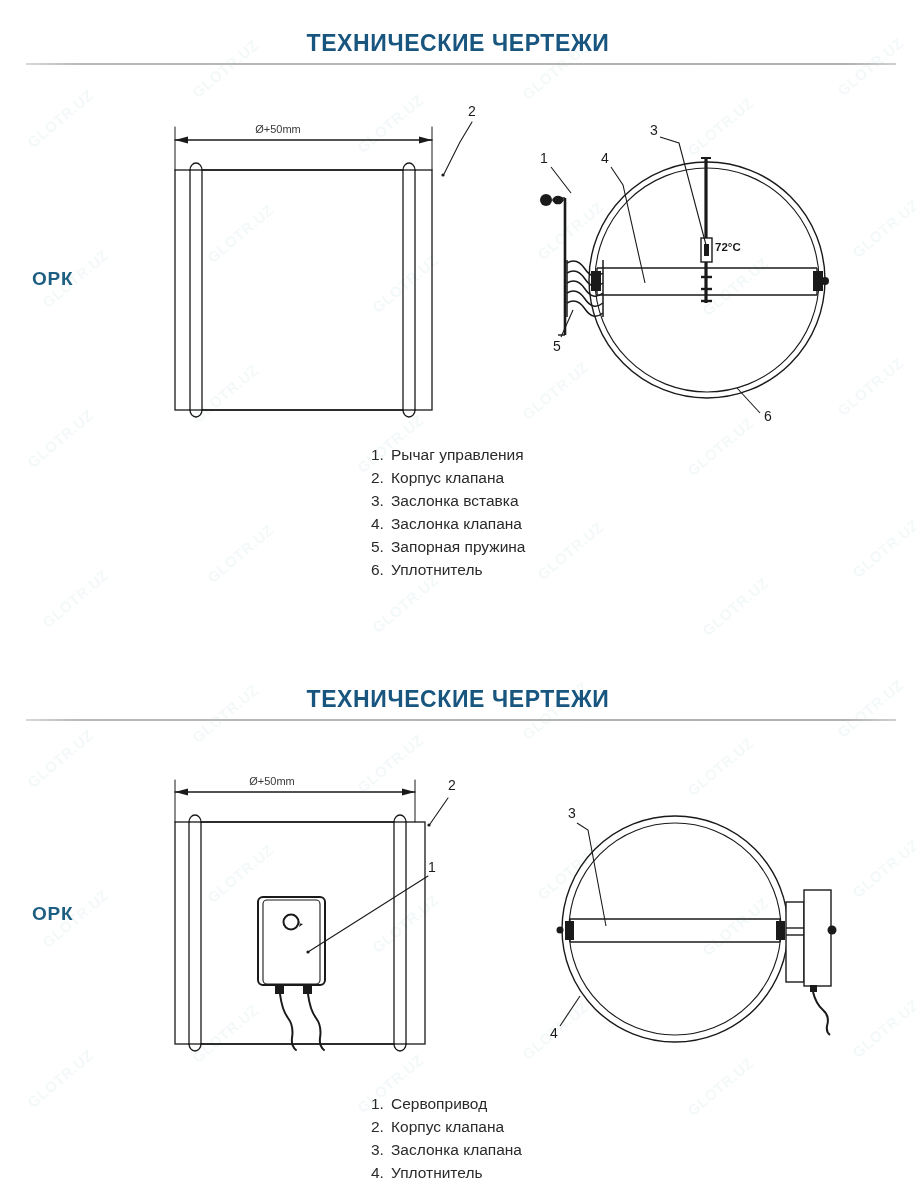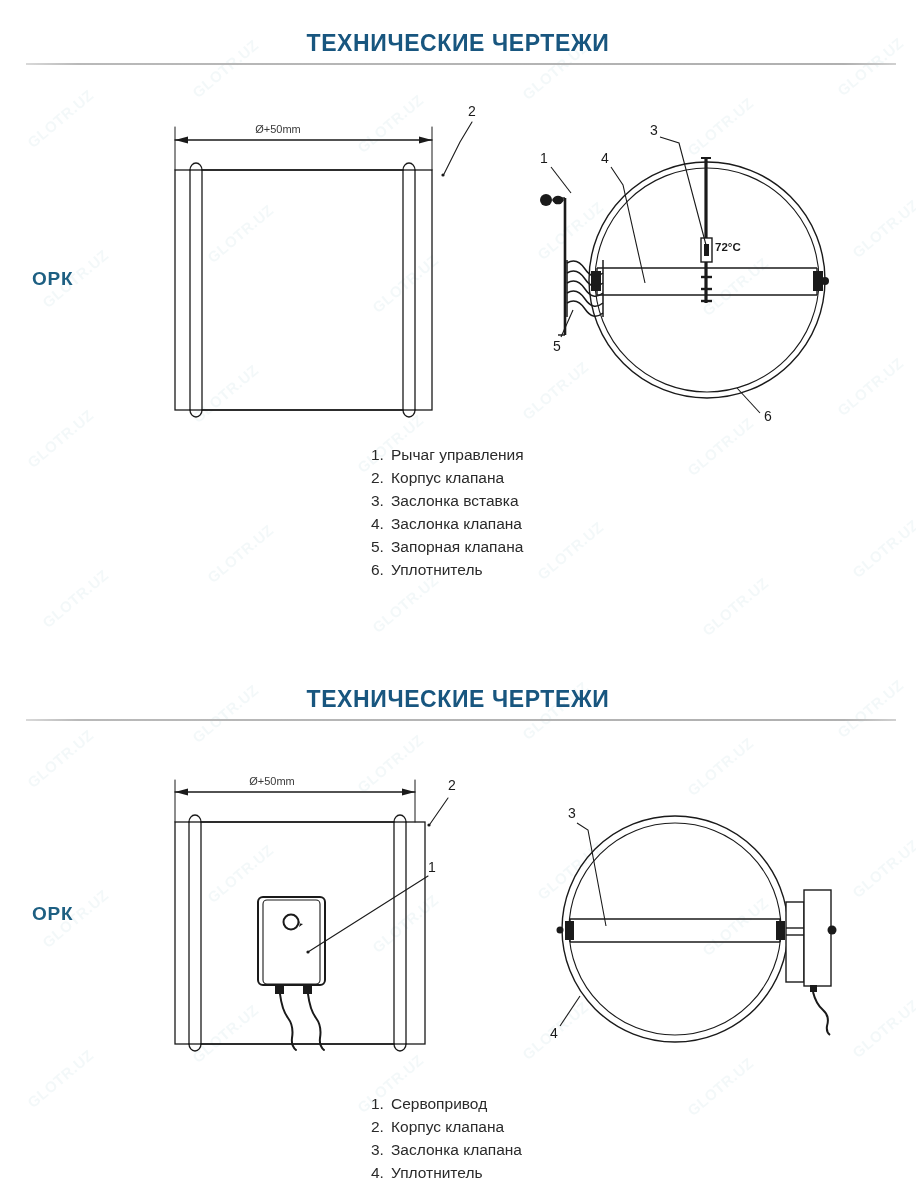--- a/index.html
+++ b/index.html
@@ -252,21 +252,21 @@
   <div class="legend-row">
     <span class="legend-num">3.</span>
     <span class="legend-text">Заслонка вставка</span>
   </div>
   <div class="legend-row">
     <span class="legend-num">4.</span>
     <span class="legend-text">Заслонка клапана</span>
   </div>
   <div class="legend-row">
     <span class="legend-num">5.</span>
-    <span class="legend-text">Запорная клапана</span>
+    <span class="legend-text">Запорная пружина</span>
   </div>
   <div class="legend-row">
     <span class="legend-num">6.</span>
     <span class="legend-text">Уплотнитель</span>
   </div>
 </div>
 
 <div class="section-title" id="title-2">ТЕХНИЧЕСКИЕ ЧЕРТЕЖИ</div>
 <div class="section-rule" id="rule-2"></div>
 <div class="model-label" id="model-2">ОРК</div>

